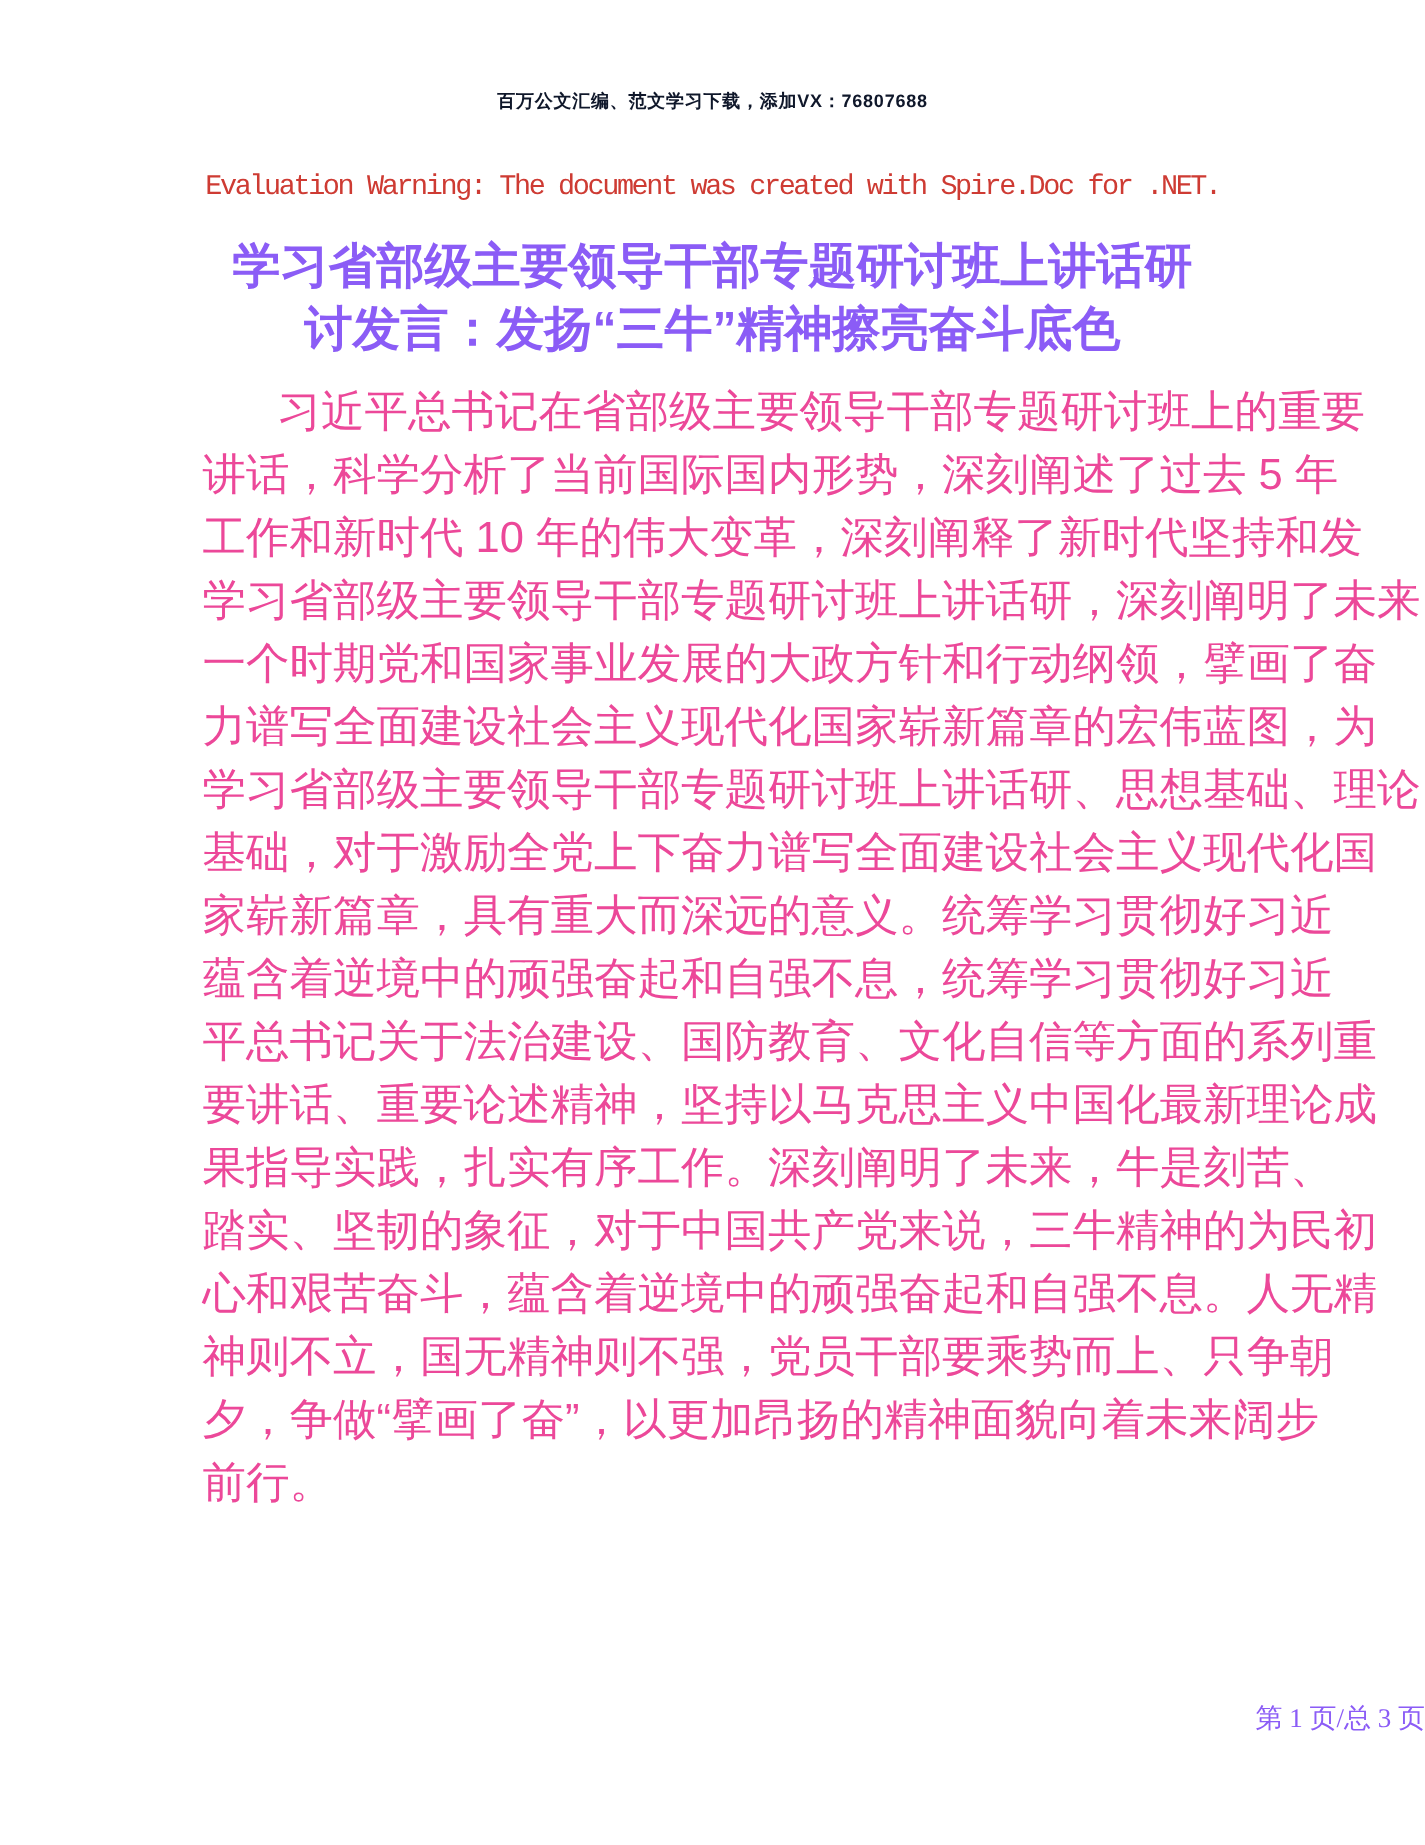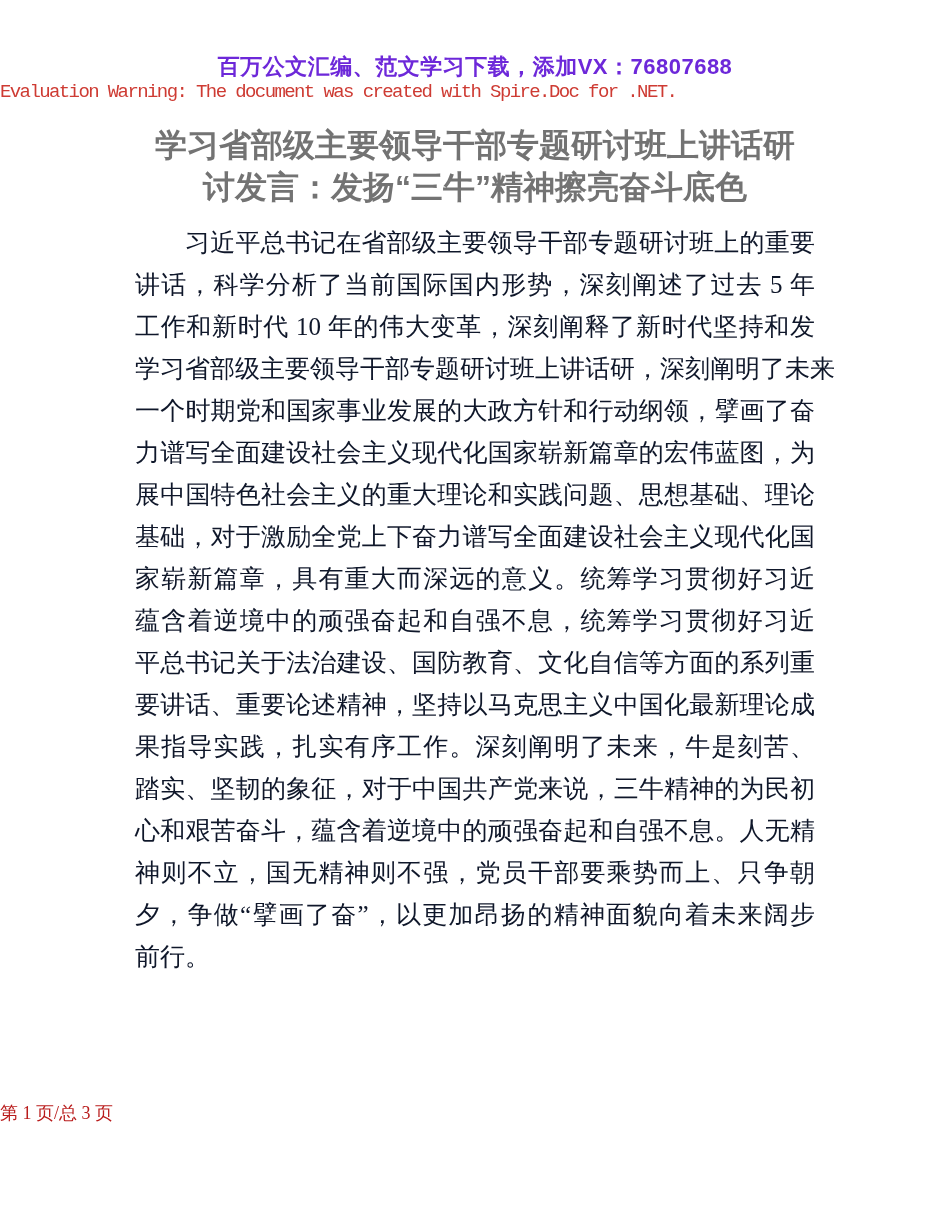--- a/index.html
+++ b/index.html
@@ -10,66 +10,66 @@
     height: 1230px;
     margin: 0 auto;
     background: #ffffff;
     overflow: hidden;
     font-family: "Liberation Sans", sans-serif;
     color: #000000;
   }
   .promo-header {
     margin-top: 54px;
     text-align: center;
-    font-size: 22px;
+    font-size: 12px;
     line-height: 26px;
     font-weight: 700;
-    color: #6d28d9;
+    color: #0f172a;
     letter-spacing: 0.5px;
   }
   .eval-warning {
-    text-align: left;
+    margin-top: 32px;
+    text-align: center;
     font-family: "Liberation Mono", monospace;
     font-size: 19px;
     line-height: 25px;
     letter-spacing: -1.6px;
     color: #ce3b33;
     white-space: nowrap;
   }
   .doc-title {
     margin-top: 19px;
     text-align: center;
     font-size: 32px;
     line-height: 42px;
     font-weight: 700;
-    color: #737373;
+    color: #8b5cf6;
   }
   .doc-title .title-line { text-align: center; }
   .body-paragraph {
     width: 680px;
     margin: 14px auto 0 auto;
-    font-size: 25px;
+    font-size: 29px;
     line-height: 42px;
-    color: #0f172a;
-    font-family: Liberation Serif, serif;
+    color: #ec4899;
   }
   .body-paragraph div {
     text-align: justify;
     text-align-last: justify;
     white-space: nowrap;
   }
   .body-paragraph div:first-of-type { padding-left: 50px; }
   .body-paragraph div:last-of-type { text-align-last: left; }
   .page-footer {
     margin-top: 123px;
-    text-align: left;
+    text-align: right;
     font-family: "Liberation Serif", serif;
     font-size: 18px;
     line-height: 24px;
-    color: #b91c1c;
+    color: #8b5cf6;
   }
 </style>
 </head>
 <body>
 
 <div class="page">
 
   <div class="promo-header">百万公文汇编、范文学习下载，添加VX：76807688</div>
 
   <div class="eval-warning">Evaluation Warning: The document was created with Spire.Doc for .NET.</div>
@@ -80,21 +80,21 @@
   </div>
 
   <div class="body-paragraph">
 
   <div>习近平总书记在省部级主要领导干部专题研讨班上的重要</div>
       <div>讲话，科学分析了当前国际国内形势，深刻阐述了过去 5 年</div>
       <div>工作和新时代 10 年的伟大变革，深刻阐释了新时代坚持和发</div>
       <div>学习省部级主要领导干部专题研讨班上讲话研，深刻阐明了未来</div>
       <div>一个时期党和国家事业发展的大政方针和行动纲领，擘画了奋</div>
       <div>力谱写全面建设社会主义现代化国家崭新篇章的宏伟蓝图，为</div>
-      <div>展中国特色社会主义的重大理论和实践问题、思想基础、理论</div>
+      <div>学习省部级主要领导干部专题研讨班上讲话研、思想基础、理论</div>
       <div>基础，对于激励全党上下奋力谱写全面建设社会主义现代化国</div>
       <div>家崭新篇章，具有重大而深远的意义。统筹学习贯彻好习近</div>
       <div>蕴含着逆境中的顽强奋起和自强不息，统筹学习贯彻好习近</div>
       <div>平总书记关于法治建设、国防教育、文化自信等方面的系列重</div>
       <div>要讲话、重要论述精神，坚持以马克思主义中国化最新理论成</div>
       <div>果指导实践，扎实有序工作。深刻阐明了未来，牛是刻苦、</div>
       <div>踏实、坚韧的象征，对于中国共产党来说，三牛精神的为民初</div>
       <div>心和艰苦奋斗，蕴含着逆境中的顽强奋起和自强不息。人无精</div>
       <div>神则不立，国无精神则不强，党员干部要乘势而上、只争朝</div>
       <div>夕，争做“擘画了奋”，以更加昂扬的精神面貌向着未来阔步</div>

